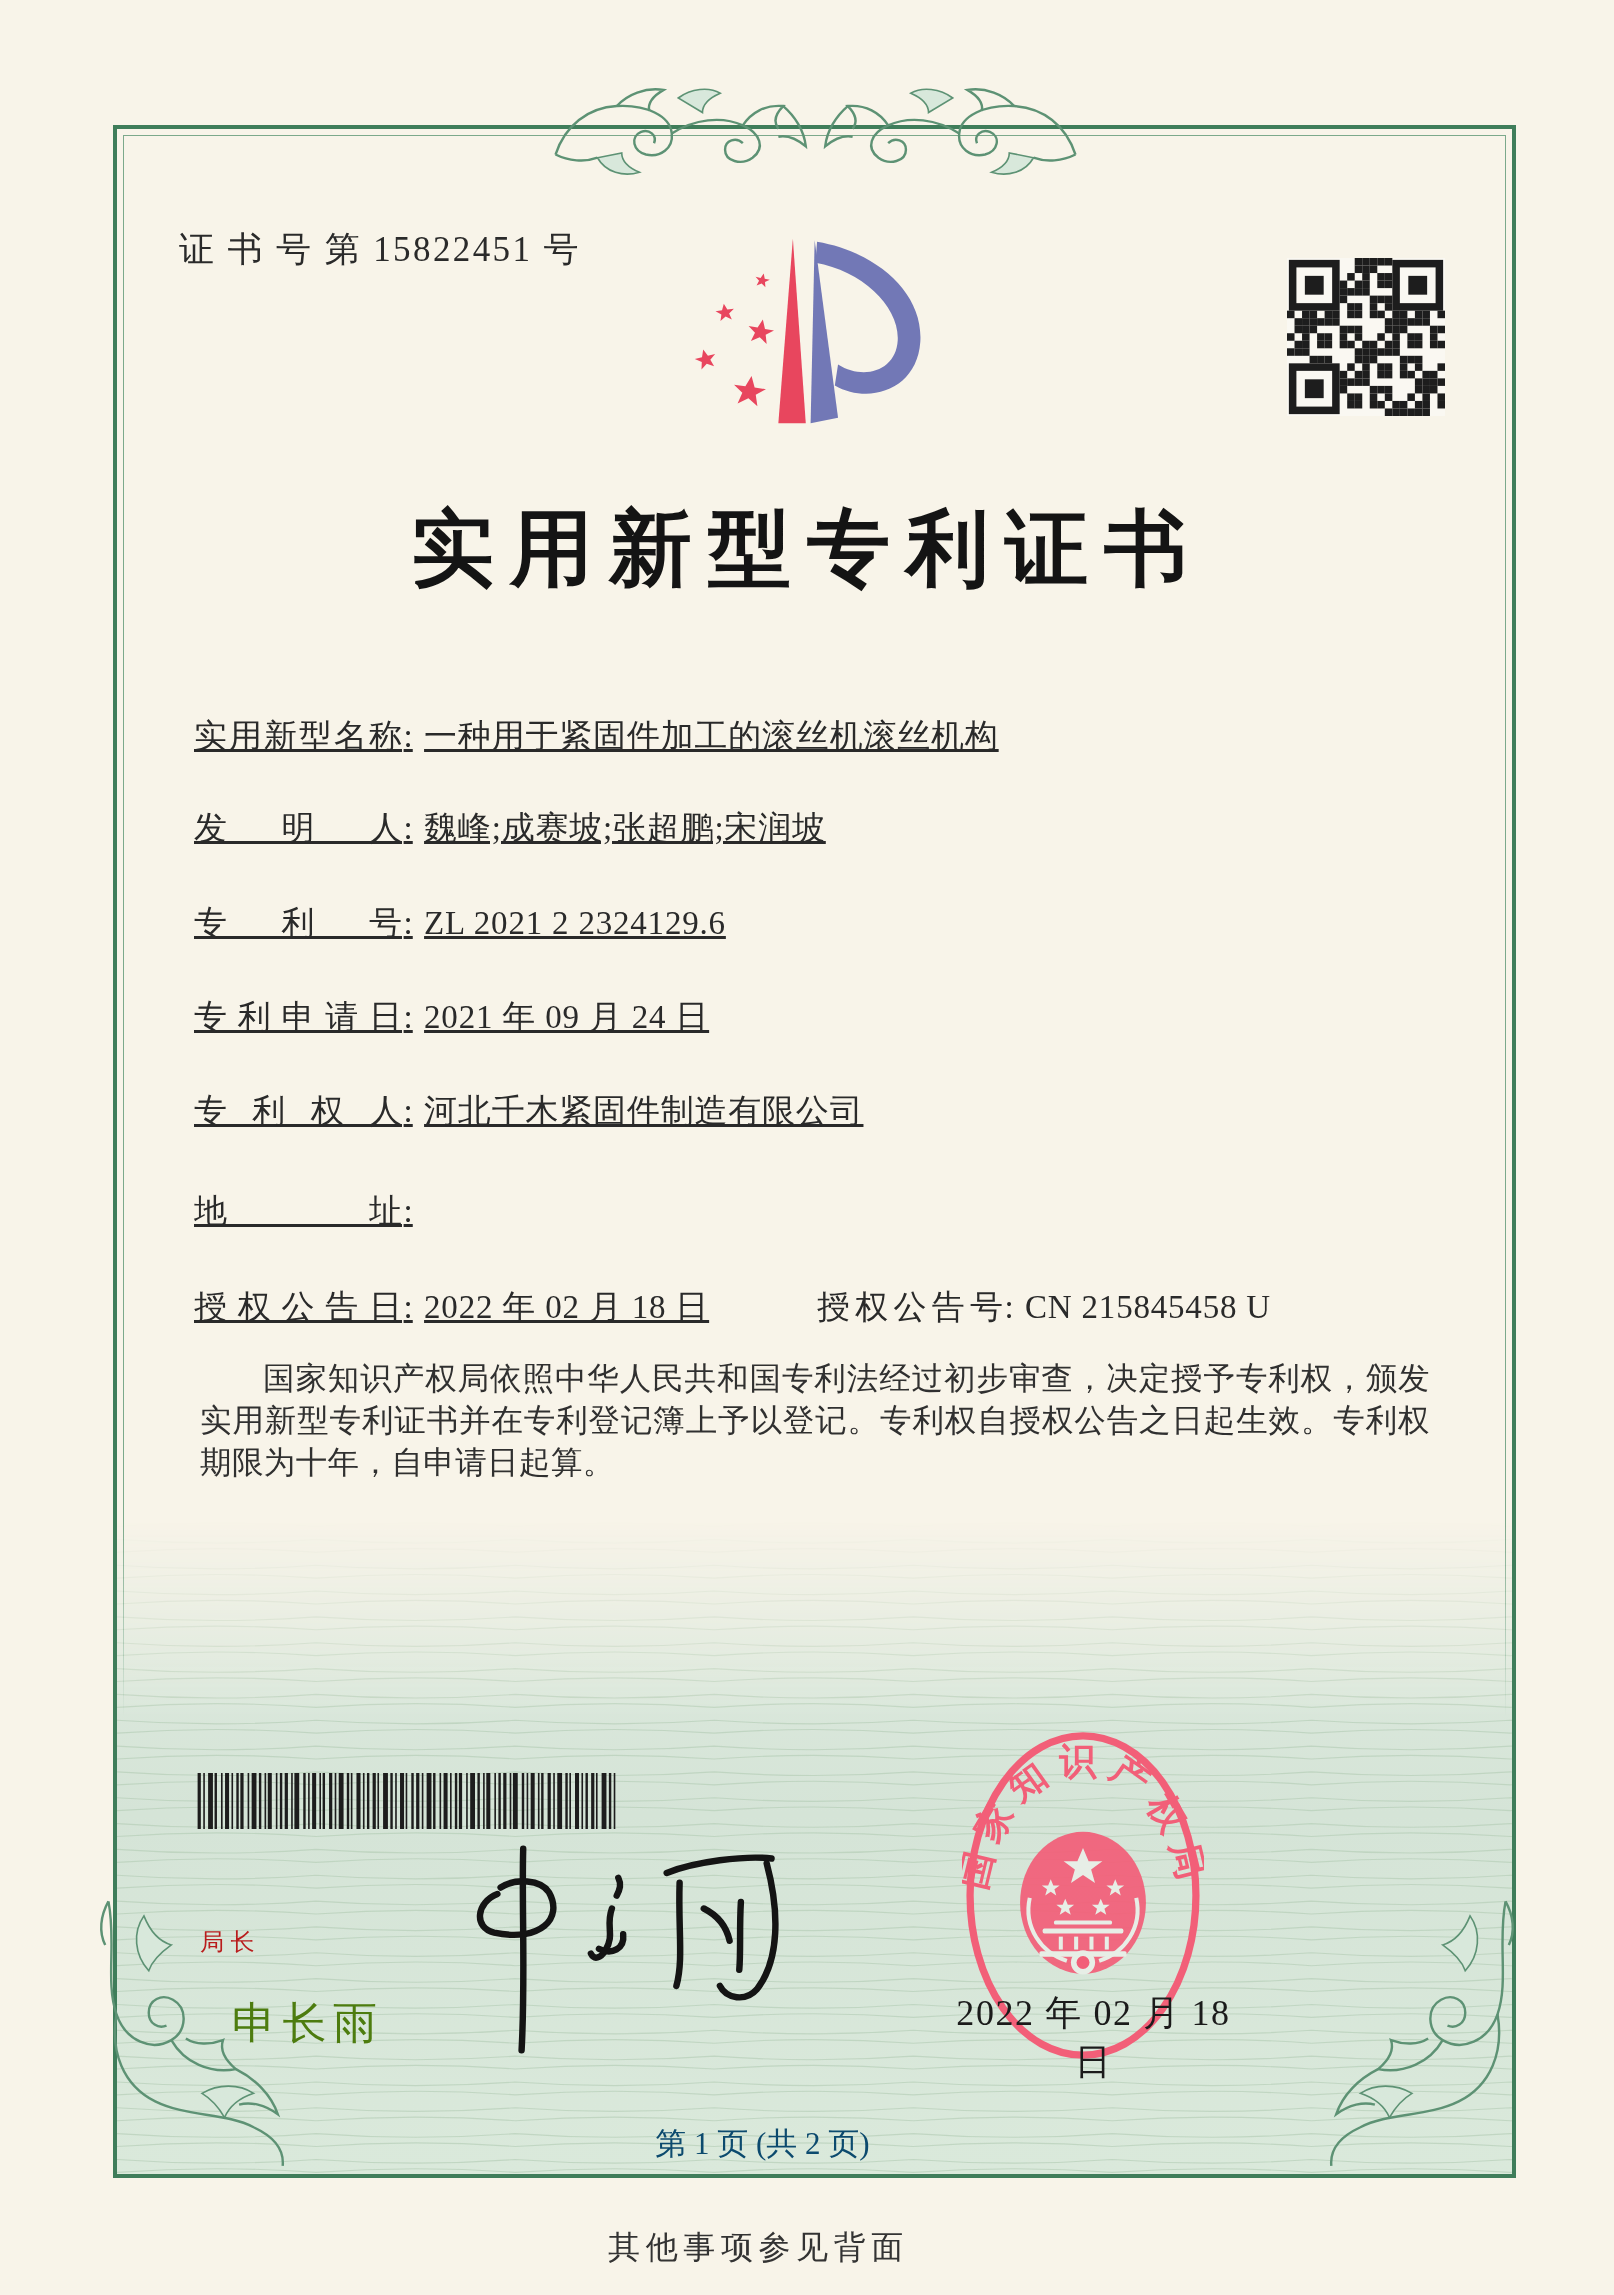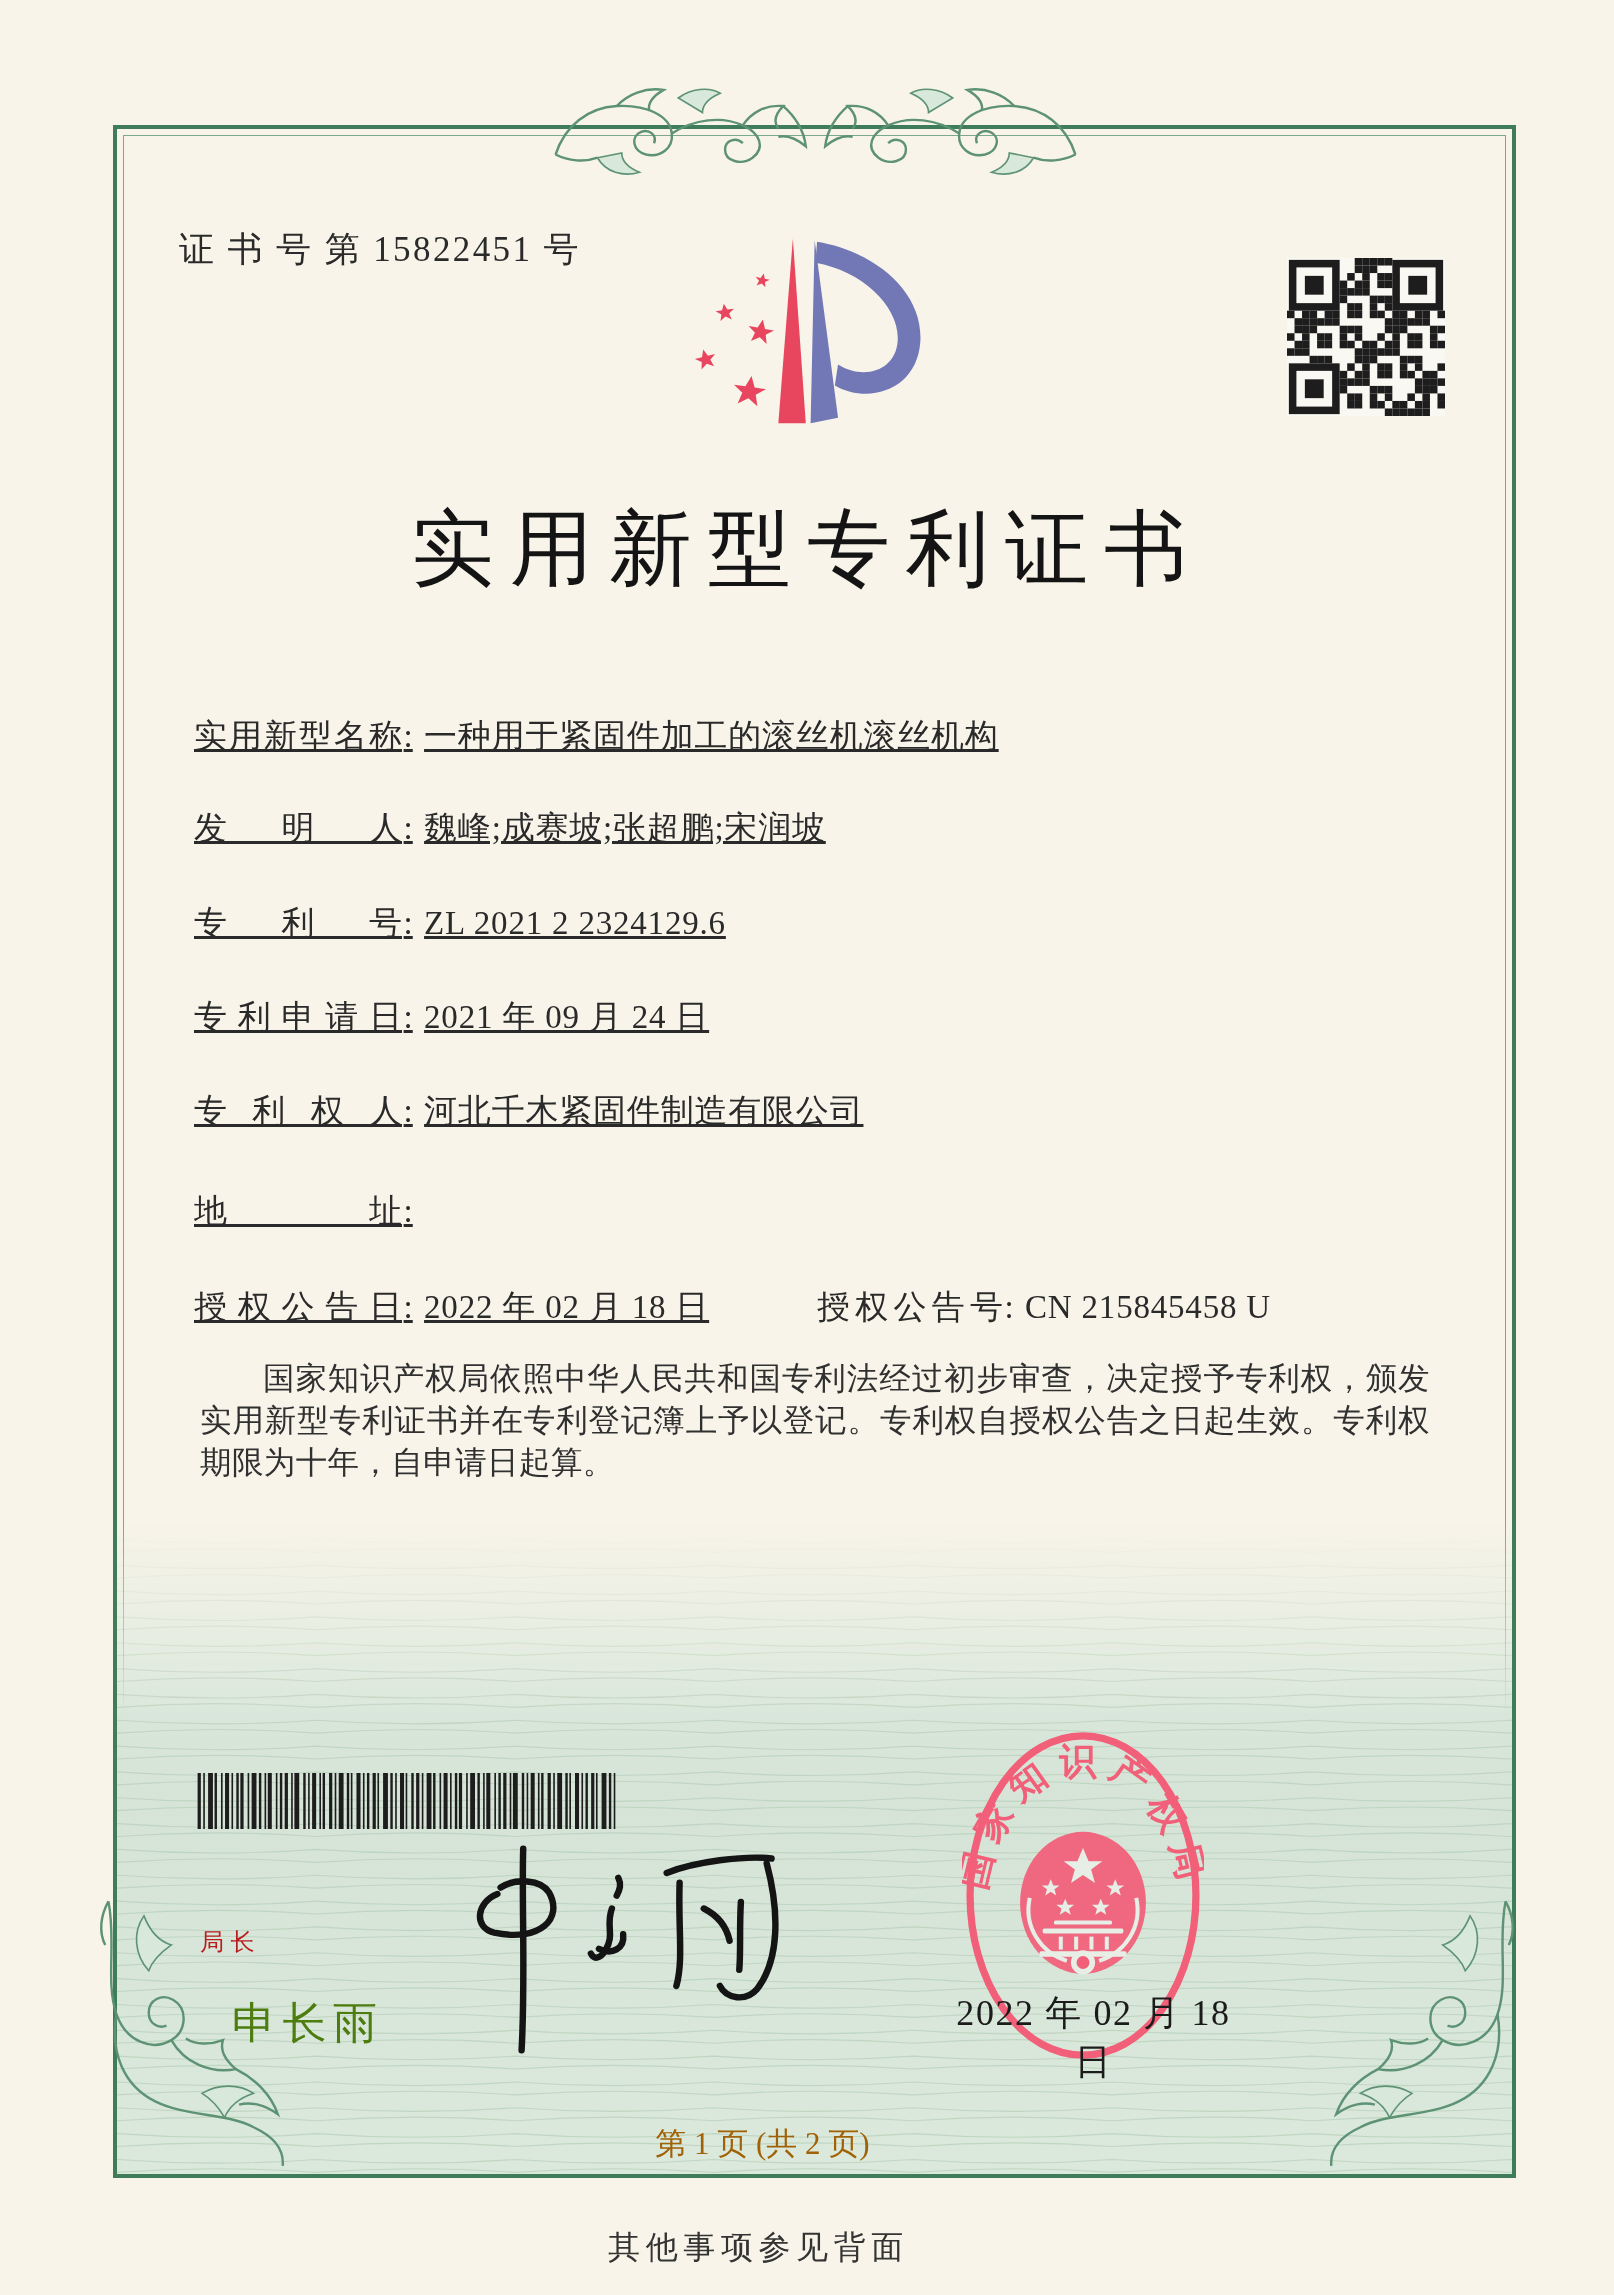--- a/index.html
+++ b/index.html
@@ -14,37 +14,37 @@
   .frame{position:absolute;left:113px;top:125px;width:1403px;height:2053px;
          border:4px solid var(--frame_green);box-sizing:border-box;}
   .frame-inner{position:absolute;inset:5.6px;border:1.6px solid var(--frame_inner_green);}
   .band{position:absolute;left:0;right:0;bottom:0;height:654px;
         background:linear-gradient(180deg,#e0ebe0 0%,#d5e4d7 45%,#dae9db 100%);
         -webkit-mask-image:linear-gradient(to bottom,transparent 0,#000 30%);
         mask-image:linear-gradient(to bottom,transparent 0,#000 30%);}
   .band svg{position:absolute;inset:0;width:100%;height:100%;}
   .abs{position:absolute;}
   .cert-no{left:179px;top:226px;font-size:35px;letter-spacing:2.4px;color:var(--ink);}
-  .title{left:0;right:0;top:494px;text-align:center;font-size:83px;font-weight:400;
+  .title{left:0;right:0;top:494px;text-align:center;font-size:83px;font-weight:700;
          letter-spacing:16px;color:#141414;}
   .row{position:absolute;left:194px;display:flex;align-items:flex-start;
        font-size:33px;color:var(--ink);line-height:1.34;text-decoration:underline;}
   .row .lab{width:208px;flex:none;text-align:justify;text-align-last:justify;}
   .row .colon{flex:none;margin:0 11.3px 0 1.6px;}
   .row .val{letter-spacing:0.8px;}
   .row .val.addr{width:835px;}
   .grp2{position:absolute;left:623px;top:0;display:flex;align-items:flex-start;}
   .grp2 .lab{width:186px;}
   .para{position:absolute;left:200px;width:1230px;font-size:31.5px;line-height:42px;
         color:#303030;text-indent:63px;letter-spacing:0.4px;text-align:justify;}
   .issuer-title{left:200px;top:1926px;font-size:24px;letter-spacing:6.5px;color:#b91c1c;}
   .issuer-name{left:200px;top:1994px;font-size:44px;letter-spacing:6.5px;color:#4d7c0f;margin-left:32px;}
   .seal-date{left:940px;top:1989px;width:307px;text-align:center;font-size:36px;
              letter-spacing:1.6px;color:#1b1b1b;}
-  .page-info{left:113px;top:2123px;width:1299px;text-align:center;font-size:31px;color:#a16207;}
+  .page-info{left:113px;top:2123px;width:1299px;text-align:center;font-size:31px;color:#0c4a6e;}
   .back-note{left:113px;top:2226px;width:1291px;text-align:center;font-size:32px;
              letter-spacing:5.6px;color:#333;}
   svg{display:block;}
 </style>
 </head>
 <body>
 
 <div class="page">
 
   <div class="frame">

